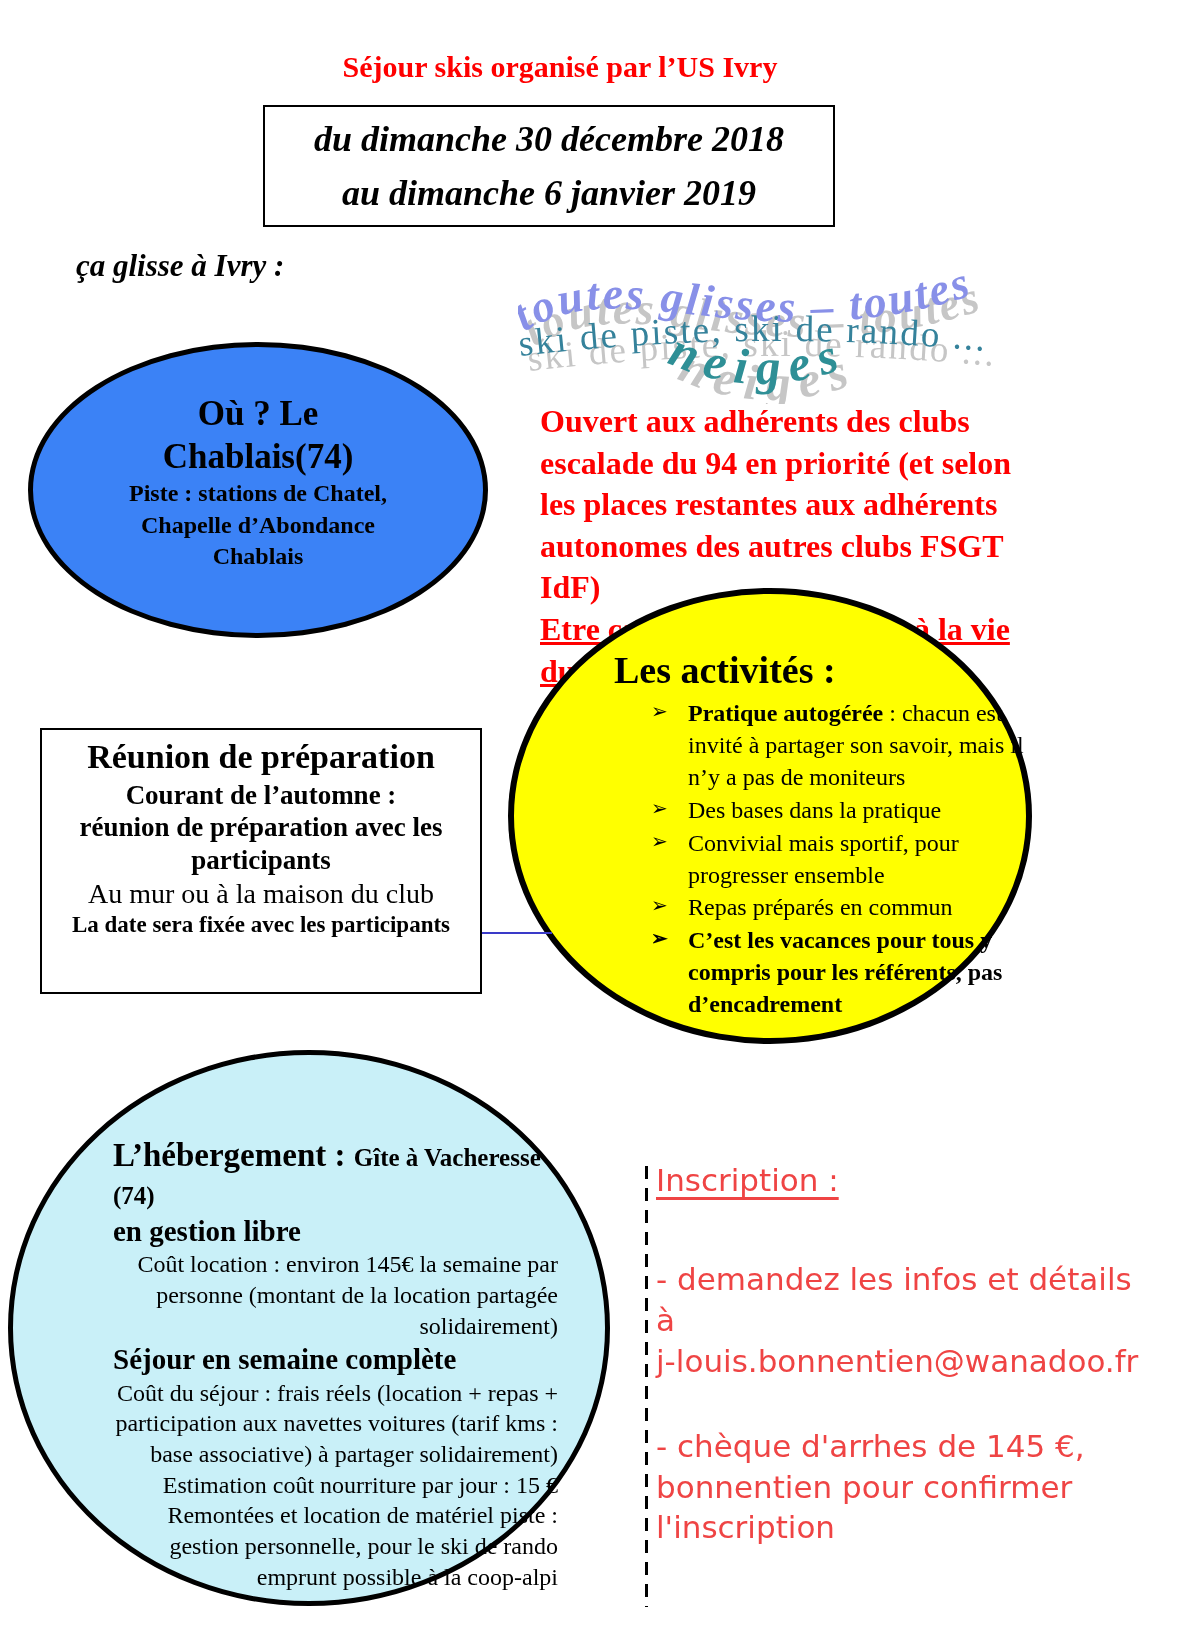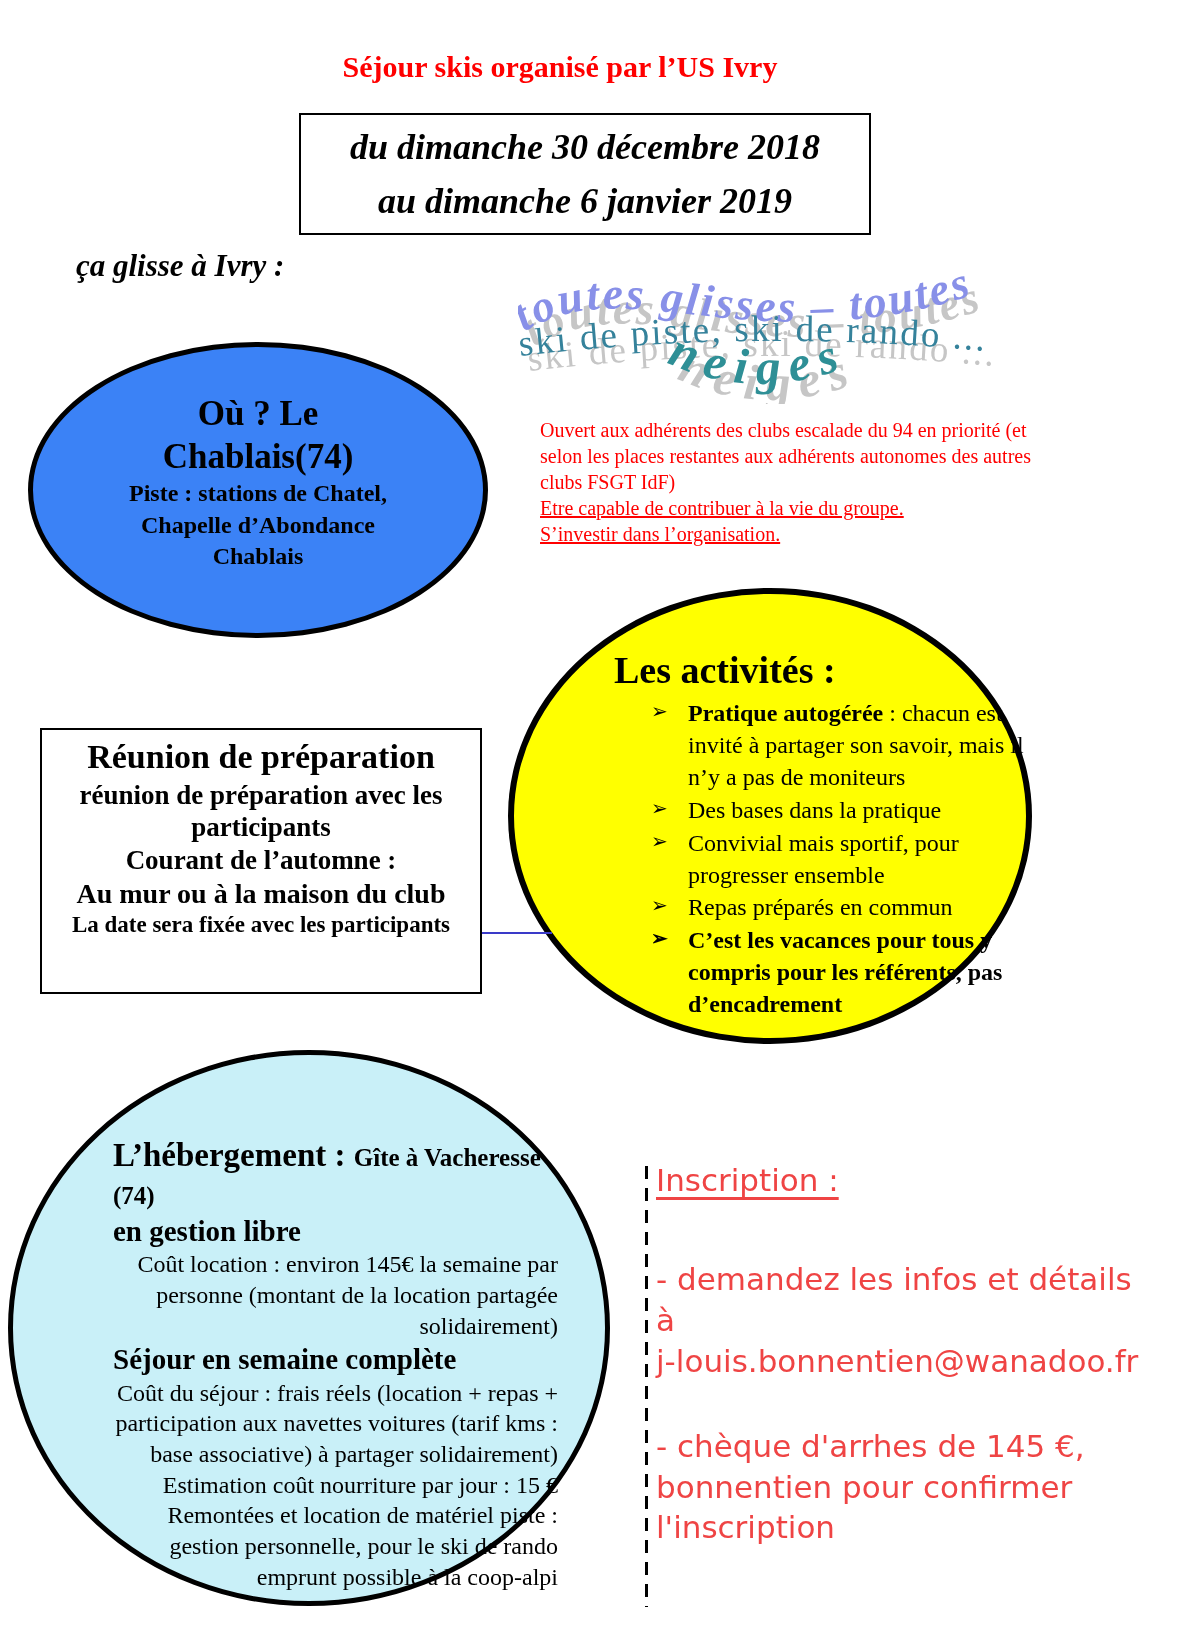--- a/index.html
+++ b/index.html
@@ -4,52 +4,52 @@
 <style>
   html,body{margin:0;padding:0;background:#888;}
   .page{position:relative;width:1192px;height:1644px;background:#ffffff;overflow:hidden;
         font-family:"Liberation Serif",serif;color:#000;}
   .abs{position:absolute;}
 
   
   .main-title{top:50px;left:0;width:1120px;text-align:center;
               font-size:30px;font-weight:bold;}
   
-  .date-box{left:263px;top:113px;width:568px;height:118px;border:2px solid #000;
+  .date-box{left:263px;top:105px;width:568px;height:118px;border:2px solid #000;
             display:flex;flex-direction:column;justify-content:center;align-items:center;
-            font-size:36px;font-weight:bold;font-style:italic;line-height:1.5;text-align:center;margin-left:36px;}
+            font-size:36px;font-weight:bold;font-style:italic;line-height:1.5;text-align:center;}
   
   .tagline{left:76px;top:248px;font-size:31px;font-weight:bold;font-style:italic;}
 
   
   .wordart{left:518px;top:252px;}
 
   
   .ellipse{border:5px solid #000;border-radius:50%;box-sizing:border-box;}
   .chablais{left:28px;top:342px;width:460px;height:296px;text-align:center;}
   .chablais .tt{margin-top:46px;font-size:35px;font-weight:bold;line-height:1.22;}
   .chablais .bb{font-size:24px;font-weight:bold;line-height:1.3;}
 
-  .eligibility{left:540px;top:417px;width:502px;font-size:20px;font-weight:normal;line-height:1.3;}
+  .eligibility{left:540px;top:401px;width:502px;font-size:32px;font-weight:bold;line-height:1.3;}
   .eligibility .ul{text-decoration:underline;}
 
   .activities{left:508px;top:588px;width:524px;height:456px;border-width:6px;}
   .activities .tt{margin:54px 0 6px 100px;font-size:38px;font-weight:bold;}
   .activities ul{list-style:none;margin:0;padding:0 0 0 137px;}
   .activities li{position:relative;padding-left:37px;width:350px;
                  font-size:24px;line-height:1.33;margin-bottom:1px;}
   .activities .bullet{position:absolute;left:0;top:0;font-size:20px;}
   .activities li.b-lead .lead{font-weight:bold;}
   .activities li.b-all{font-weight:bold;}
 
   .meeting-box{left:40px;top:728px;width:442px;height:266px;border:2px solid #000;
                text-align:center;box-sizing:border-box;padding-top:6px;}
   .meeting-box .t1{font-size:34px;font-weight:bold;line-height:1.25;}
   .meeting-box .t2{font-size:27px;font-weight:bold;line-height:1.22;}
-  .meeting-box .t3{font-size:28px;font-weight:bold;line-height:1.2;}
+  .meeting-box .t3{font-size:28px;font-weight:normal;line-height:1.2;}
   .meeting-box .t4{font-size:23px;font-weight:bold;line-height:1.25;}
   .meeting-box .t5{font-size:34px;font-weight:bold;line-height:1.3;}
 
   .connector{left:482px;top:932px;width:70px;height:0;border-top:2px solid #3A3AC8;}
 
   .lodging{left:8px;top:1050px;width:602px;height:556px;}
   .lodging .inner{margin:82px 0 0 100px;width:445px;}
   .lodging .tt{font-size:33px;font-weight:bold;line-height:1.15;}
   .lodging .tt .suffix{font-size:25px;}
   .lodging .sub{font-size:29px;font-weight:bold;line-height:1.25;}
@@ -140,22 +140,22 @@
         <span class="bullet">➢</span><span>Repas préparés en commun</span>
       </li>
       <li class="b-all">
         <span class="bullet">➢</span><span>C’est les vacances pour tous y compris pour les référents, pas d’encadrement</span>
       </li>
     </ul>
   </div>
 
   <div class="abs meeting-box">
     <div class="t1">Réunion de préparation</div>
+    <div class="t2">Courant de l’automne :</div>
     <div class="t2">réunion de préparation avec les participants</div>
-    <div class="t2">Courant de l’automne :</div>
     <div class="t3">Au mur ou à la maison du club</div>
     <div class="t4">La date sera fixée avec les participants</div>
   </div>
 
   <div class="abs connector"></div>
 
   <div class="abs ellipse lodging" style="background-color: rgb(201, 240, 248);">
     <div class="inner">
       <div class="tt">
         <span>L’hébergement : </span><span class="suffix">Gîte à Vacheresse (74)</span>

